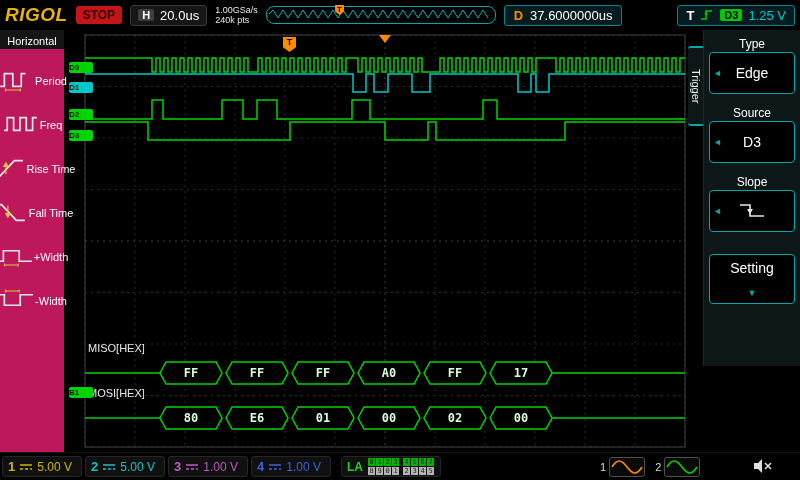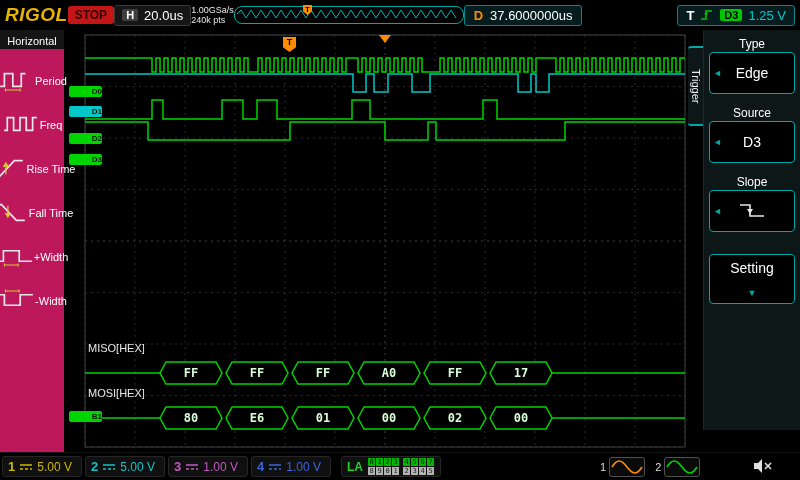--- a/index.html
+++ b/index.html
@@ -1,20 +1,20 @@
 <!DOCTYPE html>
 <html><head>
 <meta charset="utf-8">
 <style>
   html,body{margin:0;padding:0;background:#000;}
   body{width:800px;height:480px;font-family:"Liberation Sans",sans-serif;-webkit-font-smoothing:antialiased;}
   #screen{position:relative;width:800px;height:480px;background:#000;overflow:hidden;}
 
   
-  #top-bar{position:absolute;top:0;left:0;width:800px;height:30px;display:flex;align-items:center;padding:0 5px;box-sizing:border-box;background:#000;z-index:6;}
+  #top-bar{position:absolute;top:0;left:0;width:800px;height:30px;display:flex;align-items:center;gap:8px;padding:0 5px;box-sizing:border-box;background:#000;z-index:6;}
   .logo{color:#e8b400;font-size:19px;font-weight:bold;font-style:italic;letter-spacing:.5px;}
   .run-state{background:#c41616;color:#3a0000;font-weight:bold;font-size:12px;padding:2px 7px;border-radius:3px;}
   .h-group{display:flex;align-items:center;gap:6px;background:#161616;border:1px solid #3a3a3a;border-radius:3px;padding:2px 7px;}
   .h-chip{background:#3f3f3f;color:#fff;font-weight:bold;font-size:11px;padding:0 4px;border-radius:2px;}
   .tb{font-size:13px;color:#fff;}
   .sample-info{font-size:9px;line-height:10px;color:#e8e8e8;white-space:nowrap;}
   .preview{position:relative;width:228px;height:16px;border:1px solid #00a8a8;border-radius:8px;background:#000;flex:0 0 auto;}
   .preview-t{position:absolute;left:30%;top:-2px;width:9px;height:10px;background:#ff8c00;color:#000;font-size:8px;font-weight:bold;text-align:center;line-height:10px;clip-path:polygon(0 0,100% 0,100% 65%,50% 100%,0 65%);}
   .d-group{display:flex;align-items:center;gap:7px;background:#071c1e;border:1px solid #00888a;border-radius:3px;padding:2px 9px;}
   .d-label{color:#ff8c00;font-weight:bold;font-size:13px;}
@@ -27,32 +27,32 @@
   
   #left-menu{position:absolute;left:0;top:30px;width:64px;height:422px;display:flex;flex-direction:column;align-items:center;background:#be185d;z-index:6;}
   .lm-title{width:100%;text-align:center;font-size:11px;color:#fff;padding:5px 0 2px;background:#151515;}
   #left-items{display:flex;flex-direction:column;align-items:center;}
   .lm-item{display:flex;flex-direction:row;align-items:center;margin-top:18px;cursor:default;}
   .lm-label{font-size:11px;color:#fff;margin-top:2px;white-space:nowrap;}
 
   
   #wave-svg{position:absolute;left:0;top:0;pointer-events:none;z-index:1;}
 
-  .ch-badge{position:absolute;width:33px;height:11px;font-size:8px;font-weight:bold;color:#001400;text-align:right;line-height:11px;border-radius:2px;z-index:5;margin-top:24px;}
+  .ch-badge{position:absolute;width:24px;height:11px;font-size:8px;font-weight:bold;color:#001400;text-align:left;line-height:11px;border-radius:2px;z-index:5;}
   .b1{left:69px;top:387px;background:#00d400;}
   .bus-label{position:absolute;font-size:11px;color:#e8e8e8;z-index:5;}
   #miso-label{left:88px;top:342px;}
   #mosi-label{left:88px;top:387px;}
 
   .t-flag{position:absolute;left:283px;top:37px;width:13px;height:15px;background:#ff8c00;color:#000;font-weight:bold;font-size:9px;text-align:center;line-height:11px;clip-path:polygon(0 0,100% 0,100% 68%,50% 100%,0 68%);z-index:4;}
   .center-marker{position:absolute;left:379px;top:35px;width:0;height:0;border-left:6px solid transparent;border-right:6px solid transparent;border-top:8px solid #ff8c00;z-index:4;}
 
   
   #right-tab{position:absolute;right:97px;top:46px;width:15px;height:76px;background:#0d1717;color:#eee;font-size:11px;writing-mode:vertical-rl;display:flex;align-items:center;justify-content:center;border-top:2px solid #00a8a8;border-bottom:2px solid #00a8a8;border-radius:3px 0 0 3px;z-index:6;}
-  #right-menu{position:absolute;right:0;top:30px;width:97px;height:400px;background:#0d1717;border-left:1px solid #1a2a2a;box-sizing:border-box;padding-top:6px;z-index:6;}
+  #right-menu{position:absolute;right:0;top:30px;width:97px;height:336px;background:#0d1717;border-left:1px solid #1a2a2a;box-sizing:border-box;padding-top:6px;z-index:6;}
   .rm-sec{margin:0 5px 11px;text-align:center;}
   .rm-head{font-size:12px;color:#fff;line-height:16px;}
   .rm-box{position:relative;height:40px;border:1px solid #00a8a8;border-radius:4px;background:#000;display:flex;align-items:center;justify-content:center;color:#fff;font-size:14px;}
   .rm-arrow{position:absolute;left:3px;top:50%;transform:translateY(-50%);color:#00a8a8;font-size:9px;}
   .setting{margin:22px 5px 0;height:48px;flex-direction:column;gap:12px;}
   .dn{color:#00a8a8;font-size:9px;}
 
   
   #bottom-bar{position:absolute;left:0;top:452px;width:800px;height:28px;background:#000;border-top:1px solid #141414;z-index:6;}
   #ch-boxes{position:absolute;left:2px;top:3px;display:flex;gap:3px;}

